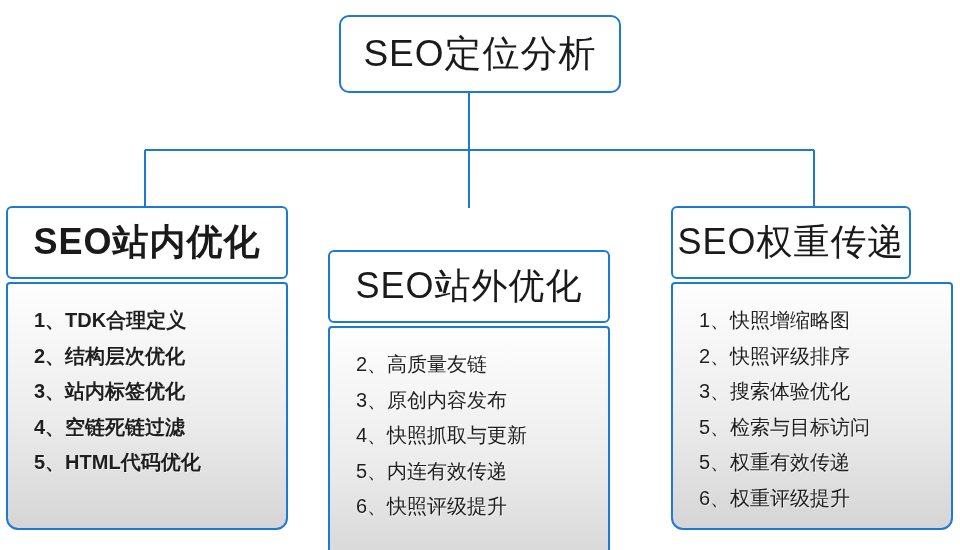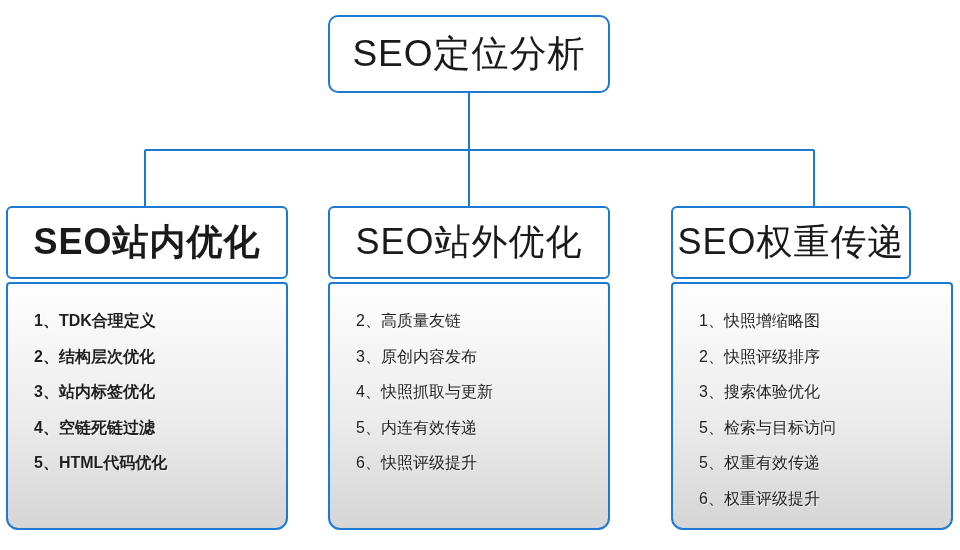--- a/index.html
+++ b/index.html
@@ -36,21 +36,21 @@
   .node {
     position: absolute;
     background: #ffffff;
     border: 2px solid var(--accent);
     display: flex;
     align-items: center;
     justify-content: center;
     z-index: 2;
   }
   .root-node {
-    left: 328px; top: 15px;
+    left: 339px; top: 15px;
     width: 282px; height: 78px;
     border-radius: 10px;
     font-size: 37px;
     letter-spacing: 1px;
   }
   .header-node {
     top: 206px;
     width: 282px; height: 73px;
     border-radius: 6px;
     font-size: 36px;
@@ -60,25 +60,25 @@
     position: absolute;
     top: 282px;
     width: 282px; height: 248px;
     border: 2px solid var(--accent);
     border-radius: 4px 4px 12px 12px;
     background: linear-gradient(180deg, var(--list-top) 0%, var(--list-mid) 55%, var(--list-bottom) 100%);
     padding: 19px 10px 0 26px;
     z-index: 2;
   }
   .col-1 { left: 6px; font-weight: bold; }
-  .col-2 { left: 328px; }
+  .col-2 { left: 328px; margin-top: 44px; }
   .col-3 { left: 671px; }
   .col-3h { left: 671px; width: 240px; }
   .list-item {
-    font-size: 16px;
+    font-size: 20px;
     line-height: 35.5px;
     color: #1f1f1f;
     white-space: nowrap;
     text-shadow: 1px 1px 0 rgba(255,255,255,0.55);
   }
 </style>
 </head>
 <body>
 
 <div class="stage">

